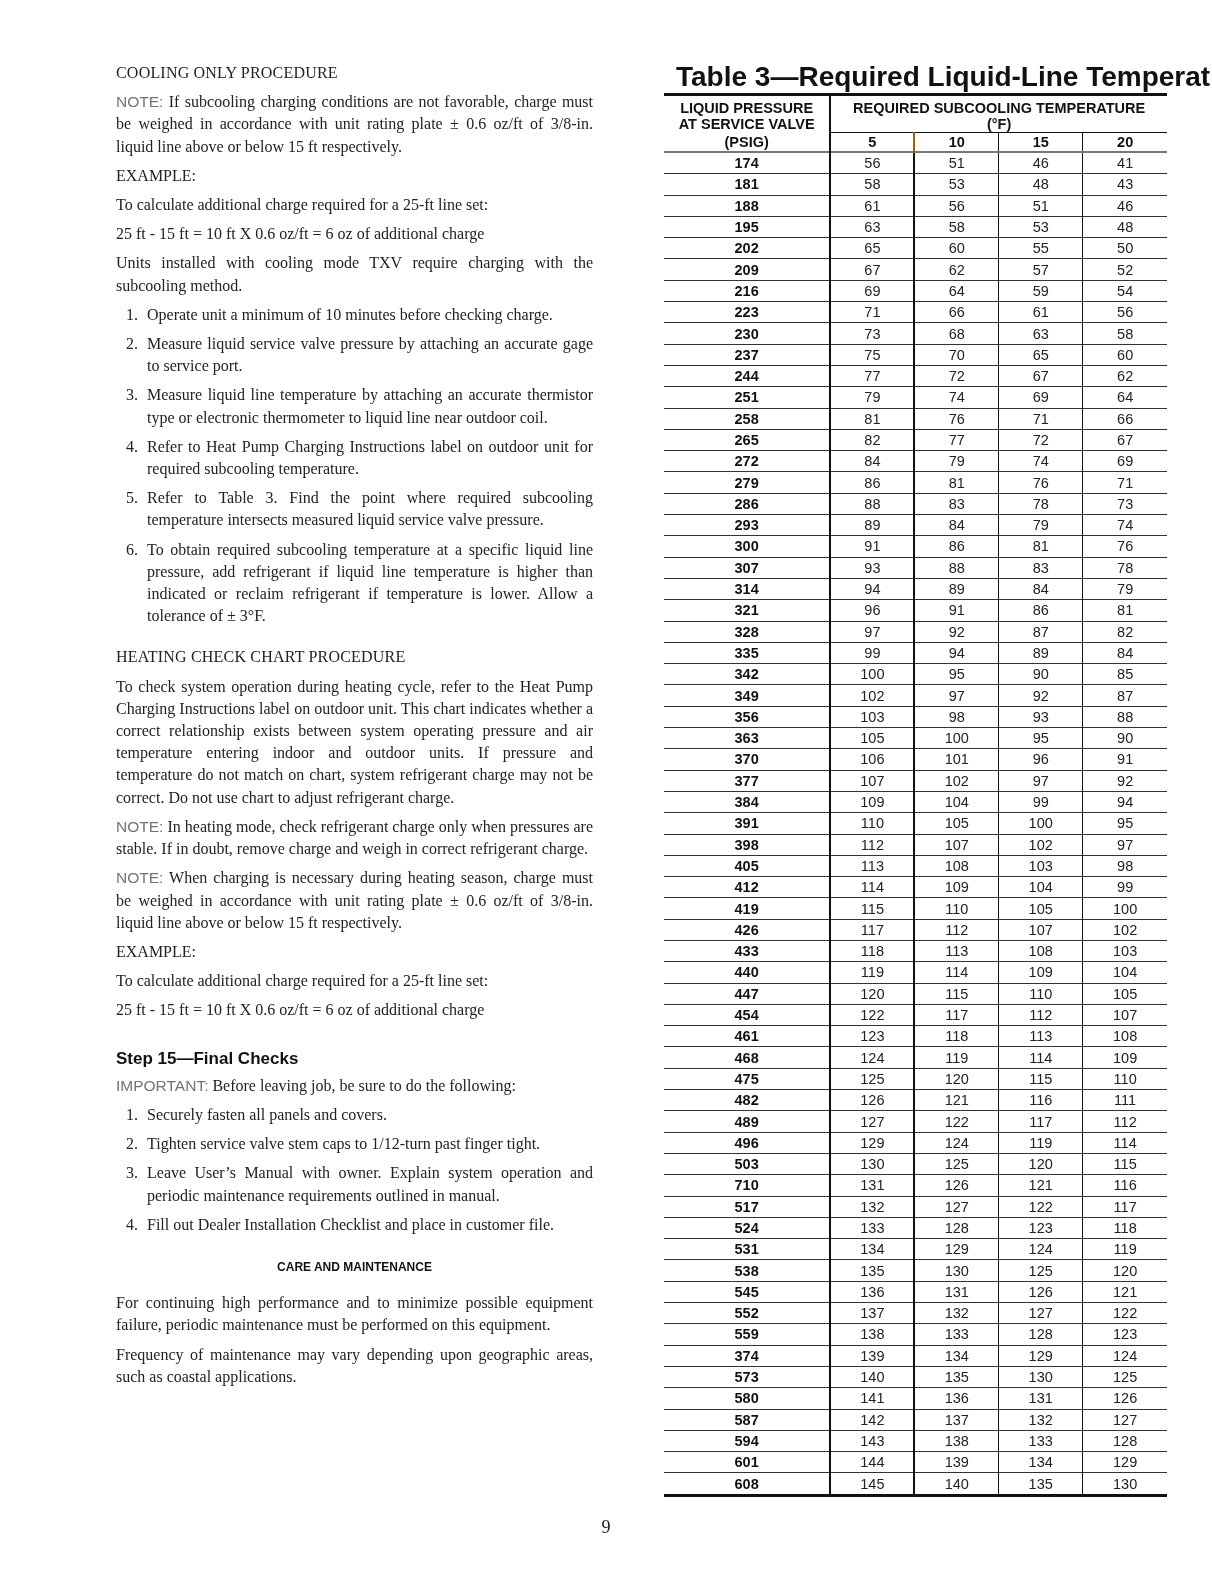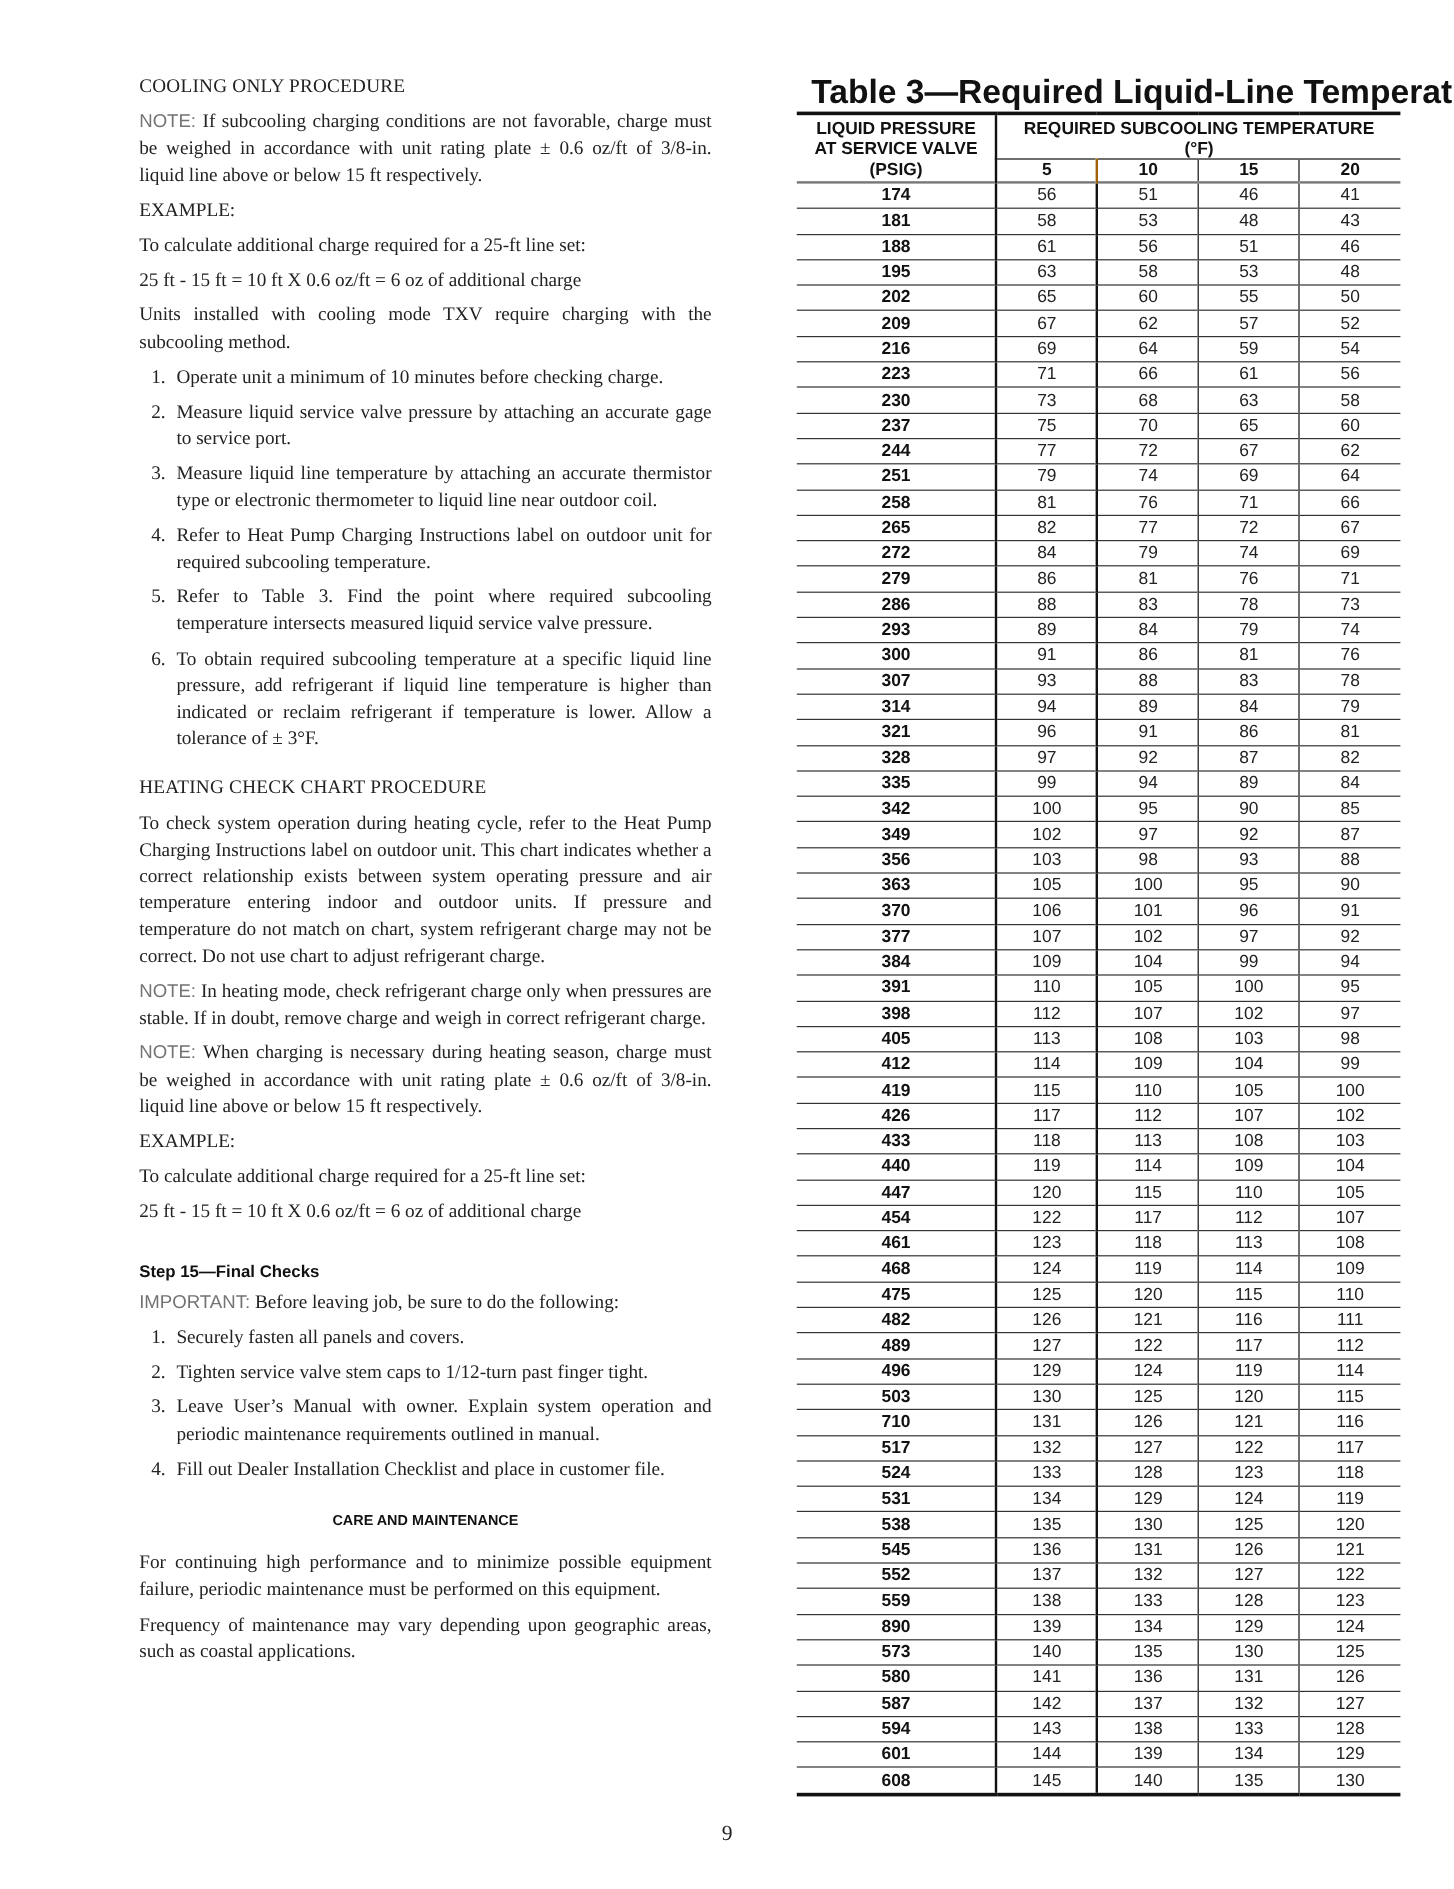--- a/index.html
+++ b/index.html
@@ -6,21 +6,21 @@
   body { width: 1212px; height: 1574px; position: relative; overflow: hidden; color: #111; }
 
   #left-col { position: absolute; left: 116px; top: 62px; width: 477px; font-family: "Liberation Serif", serif; font-size: 16px; line-height: 22.2px; color: #222; }
   #left-col p { margin: 0 0 7px 0; text-align: justify; }
   .caps-head { margin: 0 0 7px 0; letter-spacing: 0.2px; font-size: 16px; }
   .bold-sans { font-family: "Liberation Sans", sans-serif; font-weight: normal; font-size: 15.5px; color: #737373; }
   ol.steps { margin: 0 0 7px 0; padding: 0; list-style: none; }
   ol.steps li { display: flex; margin: 0 0 7px 0; }
   ol.steps li .num { width: 31px; flex: none; text-align: right; padding-right: 0; box-sizing: border-box; padding-left: 6px; }
   ol.steps li .txt { flex: 1; text-align: justify; padding-left: 0; }
-  .step-head { font-family: "Liberation Sans", sans-serif; font-weight: bold; font-size: 14px; margin: 26px 0 5px 0; color: #111; }
+  .step-head { font-family: "Liberation Sans", sans-serif; font-weight: bold; font-size: 17px; margin: 26px 0 5px 0; color: #111; }
   .center-head { font-family: "Liberation Sans", sans-serif; font-weight: bold; font-size: 12px; text-align: center; margin: 20px 0 14px 0; color: #111; }
   .spacer-lg { height: 12px; }
 
   #table-title { position: absolute; left: 676px; top: 61px; font-family: "Liberation Sans", sans-serif; font-weight: bold; font-size: 28px; color: #111; white-space: nowrap; }
   #table-wrap { position: absolute; left: 664px; top: 93px; width: 503px; }
   table.req { border-collapse: collapse; width: 503px; font-family: "Liberation Sans", sans-serif; font-size: 14.5px; table-layout: fixed; }
   table.req col.c0 { width: 166px; }
   table.req col.cx { width: 84px; }
   table.req thead tr.h1 th { border-top: 3px solid #111; }
   table.req th { font-weight: bold; color: #111; text-align: center; padding: 0; line-height: 15px; }
@@ -527,21 +527,21 @@
           <td class="v">122</td>
         </tr>
         <tr>
           <td class="p">559</td>
           <td class="v first">138</td>
           <td class="v c2">133</td>
           <td class="v">128</td>
           <td class="v">123</td>
         </tr>
         <tr>
-          <td class="p">890</td>
+          <td class="p">374</td>
           <td class="v first">139</td>
           <td class="v c2">134</td>
           <td class="v">129</td>
           <td class="v">124</td>
         </tr>
         <tr>
           <td class="p">573</td>
           <td class="v first">140</td>
           <td class="v c2">135</td>
           <td class="v">130</td>

